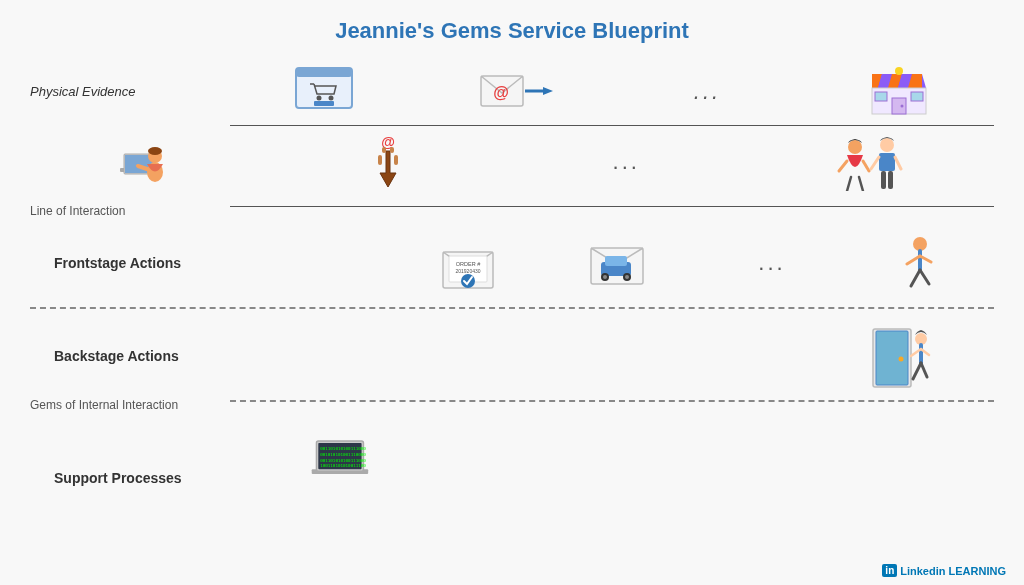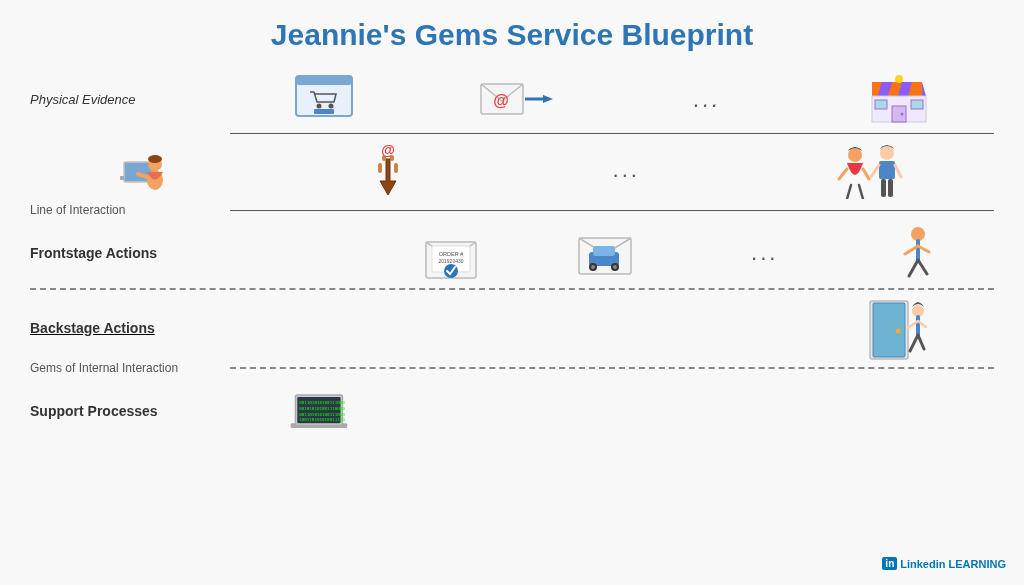--- a/index.html
+++ b/index.html
@@ -15,21 +15,21 @@
     .container {
       width: 1024px;
       height: 585px;
       background: #f8f8f8;
       padding: 18px 30px 10px 30px;
       position: relative;
     }
 
     .title {
       text-align: center;
-      font-size: 30px;
+      font-size: 22px;
       font-weight: bold;
       color: #2e75b6;
       margin-bottom: 14px;
     }
 
     .blueprint {
       width: 100%;
       position: relative;
     }
 
@@ -45,20 +45,21 @@
       width: 200px;
       flex-shrink: 0;
       font-size: 13px;
       color: #333;
       padding-right: 10px;
     }
 
     .row-label.bold {
       font-weight: bold;
       font-size: 14px;
+      margin-left: 24px;
     }
 
     .row-content {
       flex: 1;
       display: flex;
       align-items: center;
       justify-content: space-around;
       padding: 2px 0;
     }
 
@@ -72,22 +73,22 @@
 
     .divider-dashed {
       width: calc(100% - 0px);
       height: 1px;
       border-top: 2px dashed #888;
       margin: 2px 0;
     }
 
     .line-label-row {
       display: flex;
-      align-items: center;
-      margin: 2px 0;
+      align-items: flex-start;
+      margin: 11px 0;
     }
 
     .line-label {
       width: 200px;
       font-size: 12px;
       color: #555;
       flex-shrink: 0;
     }
 
     
@@ -101,21 +102,21 @@
 
     .dots {
       font-size: 22px;
       color: #555;
       letter-spacing: 3px;
     }
 
     
     .watermark {
       position: absolute;
-      bottom: 15px;
+      bottom: 8px;
       right: 18px;
       font-size: 11px;
       color: #0077b5;
       display: flex;
       align-items: center;
       gap: 3px;
     }
 
     .watermark span {
       font-weight: bold;
@@ -126,22 +127,22 @@
       color: white;
       font-size: 10px;
       font-weight: bold;
       padding: 1px 3px;
       border-radius: 2px;
     }
 
     .section-physical { padding: 4px 0 2px 0; font-style: italic; }
     .section-customer { padding: 4px 0 2px 0; }
     .section-frontstage { padding: 4px 0 2px 0; }
-    .section-backstage { padding: 4px 0 2px 0; text-decoration: underline; }
-    .section-support { padding: 4px 0 2px 0; }
+    .section-backstage { padding: 4px 0 2px 0; }
+    .section-support { padding: 4px 0 2px 0; align-items: flex-end; }
   </style>
 </head>
 <body>
 
 <div class="container">
 
   <div class="title">Jeannie's Gems Service Blueprint</div>
 
   <div class="blueprint">
 

